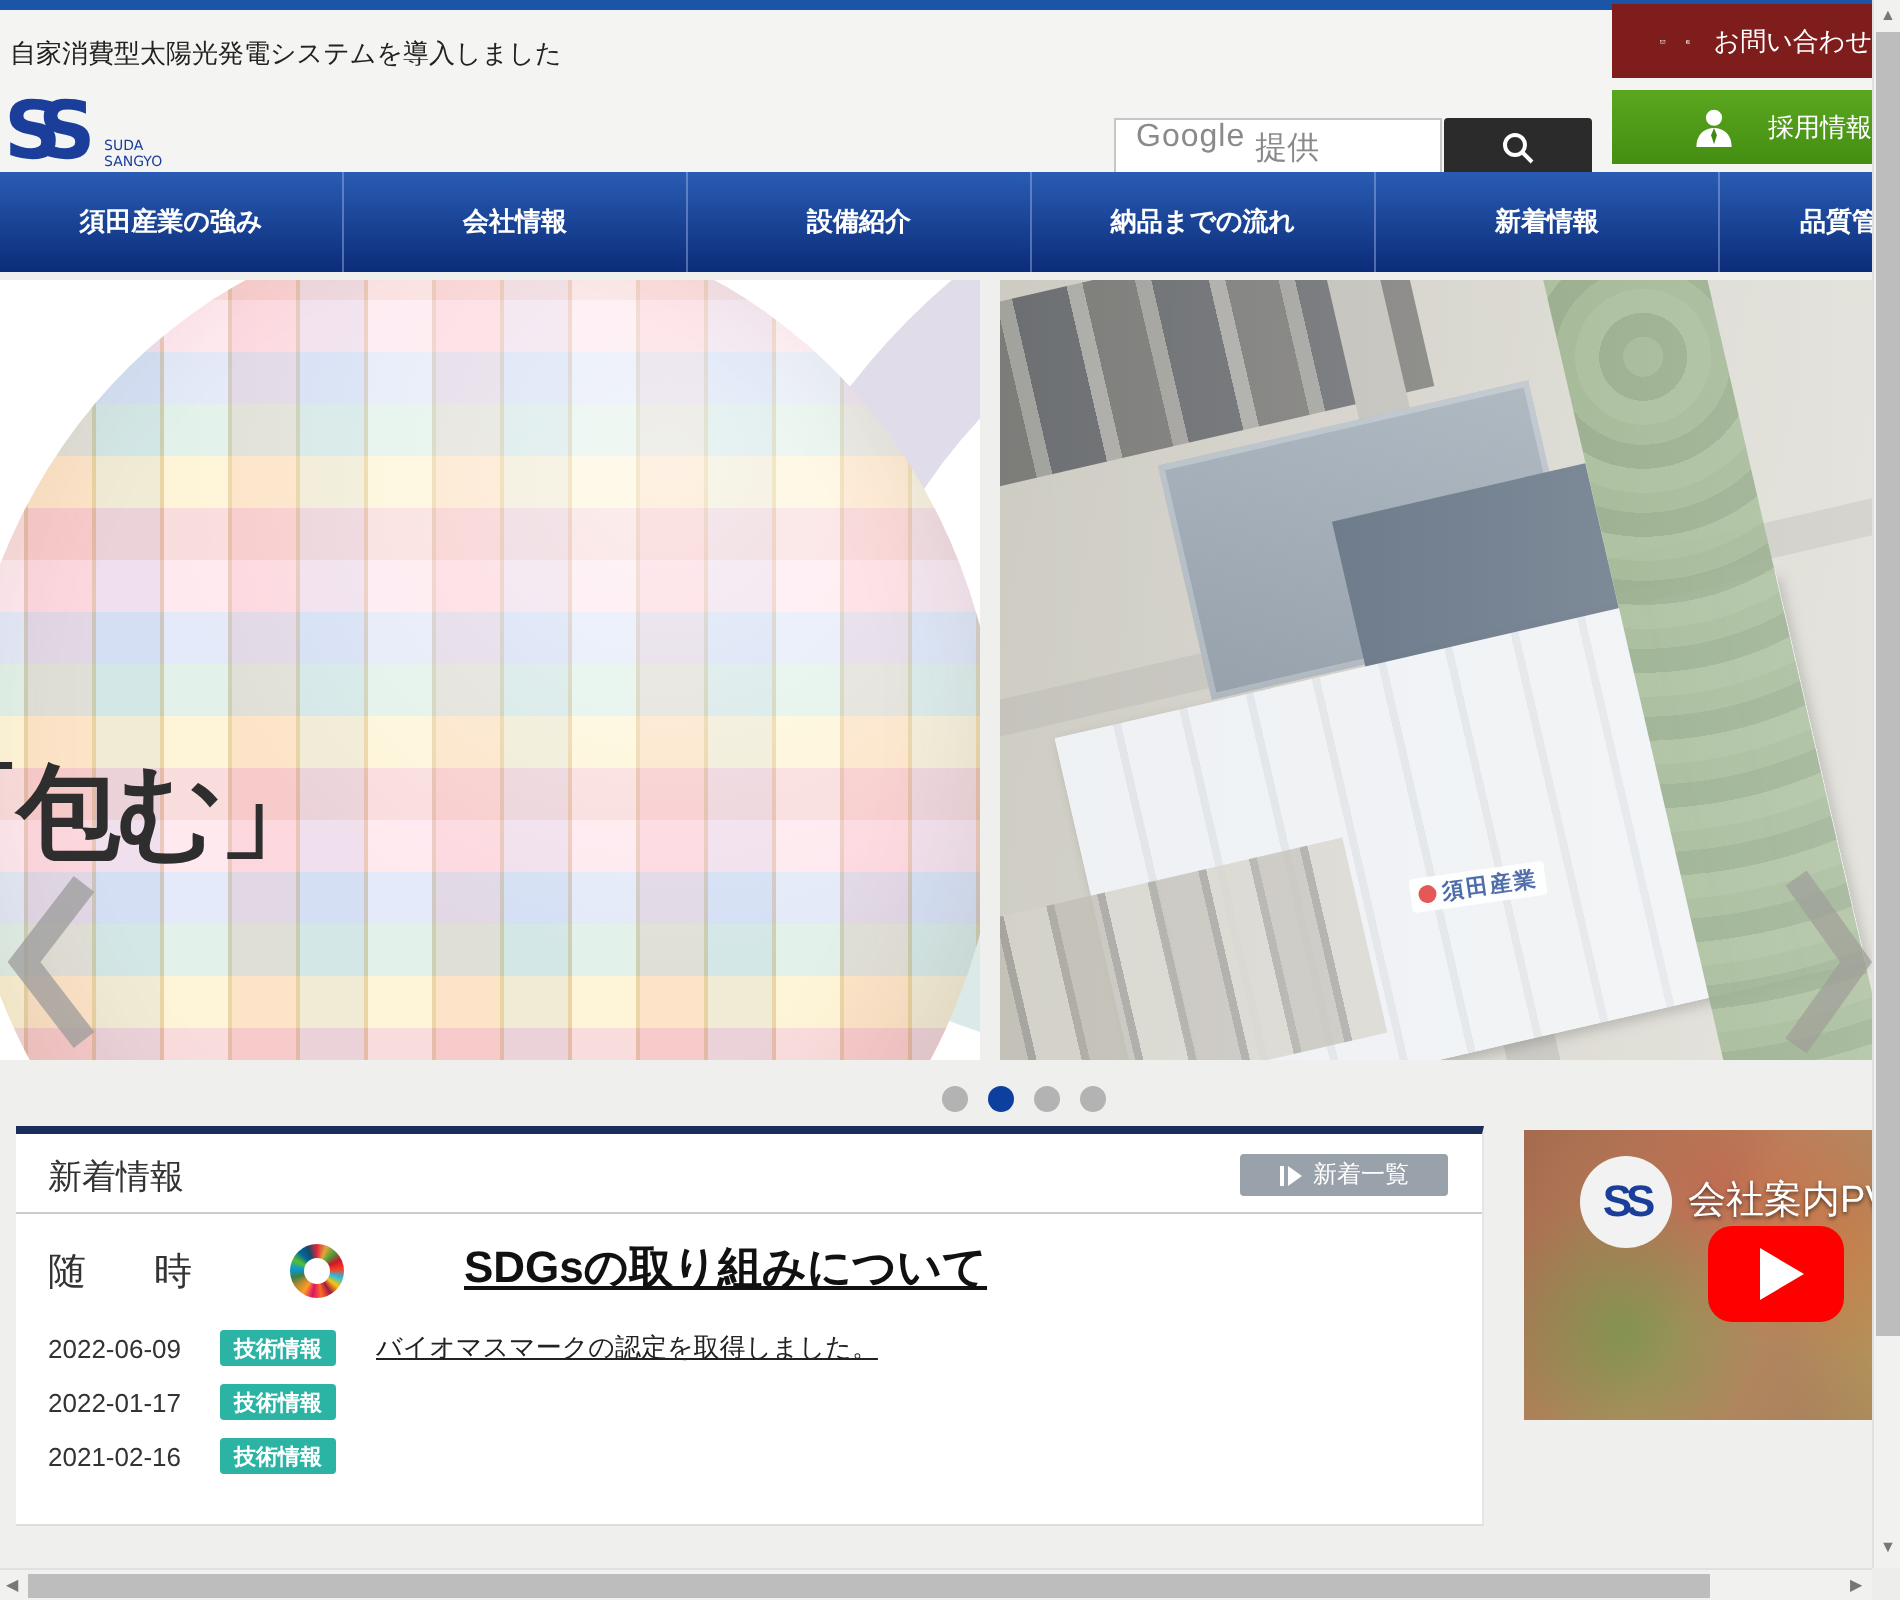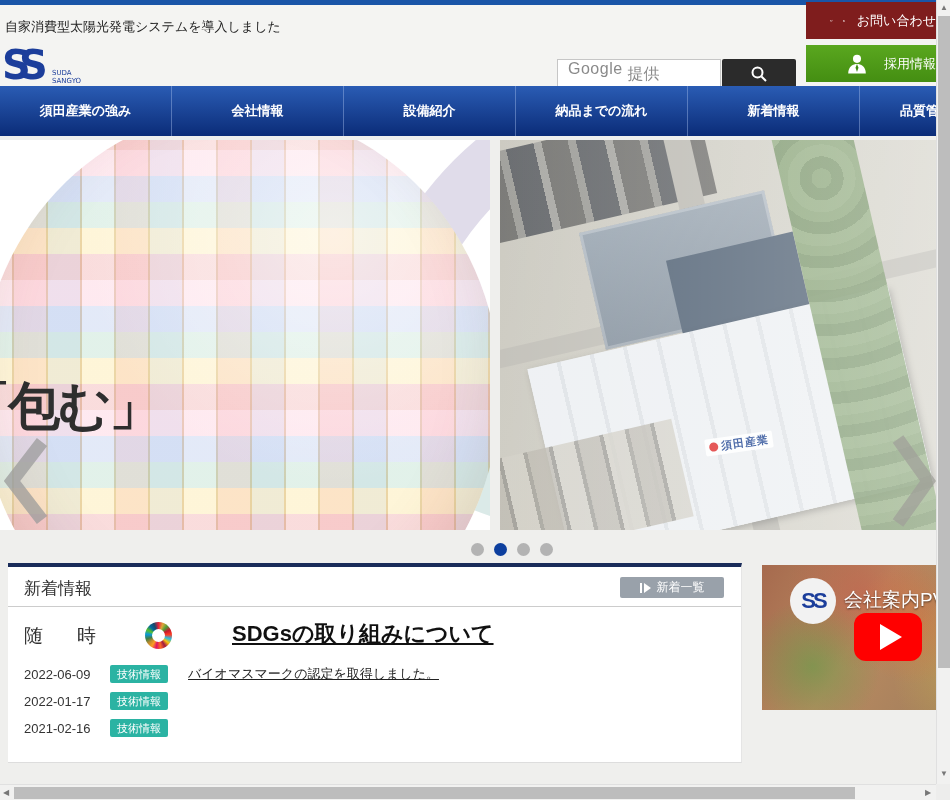--- a/index.html
+++ b/index.html
@@ -103,21 +103,21 @@
   #featRow{position:absolute;left:16px;top:52px;display:flex;align-items:flex-end;}
   #featDate{width:72px;font-size:19px;color:#333;text-align:justify;text-align-last:justify;}
   #sdgsIcon{width:27px;height:27px;border-radius:50%;margin-left:49px;position:relative;
     background:conic-gradient(#e5243b,#dda63a,#4c9f38,#c5192d,#ff3a21,#26bde2,#fcc30b,#a21942,#fd6925,
       #dd1367,#fd9d24,#bf8b2e,#3f7e44,#0a97d9,#56c02b,#00689d,#19486a,#e5243b);}
   #sdgsIcon::after{content:"";position:absolute;left:7px;top:7px;width:13px;height:13px;border-radius:50%;background:#fff;}
   #featTitle{margin-left:60px;font-size:22px;font-weight:bold;color:#111;text-decoration:underline;cursor:pointer;}
   .newsRow{position:absolute;left:16px;width:700px;height:22px;display:flex;align-items:center;}
   .nDate{width:86px;font-size:13px;color:#333;}
   .nBadge{width:58px;height:18px;background:#2bb3a3;color:#fff;font-size:11px;display:flex;
-          align-items:center;justify-content:center;border-radius:2px;}
+          align-items:center;justify-content:center;border-radius:2px;font-weight:bold;}
   .nLink{margin-left:20px;font-size:13px;color:#222;text-decoration:underline;cursor:pointer;white-space:nowrap;}
 
   
   #videoClip{left:762px;top:565px;width:174px;height:145px;overflow:hidden;}
   #video{position:absolute;left:0;top:0;width:253px;height:145px;cursor:pointer;
     background:
       radial-gradient(circle at 20% 70%,rgba(90,160,70,.55),transparent 30%),
       radial-gradient(circle at 60% 40%,rgba(220,120,60,.5),transparent 35%),
       radial-gradient(circle at 85% 75%,rgba(210,190,80,.5),transparent 35%),
       radial-gradient(circle at 40% 20%,rgba(200,80,70,.45),transparent 40%),

